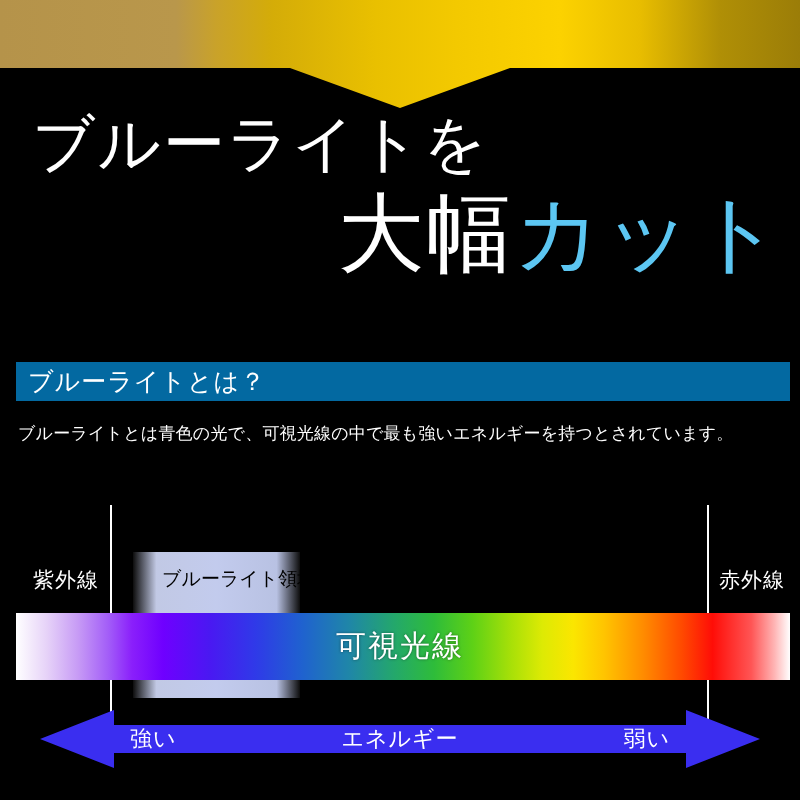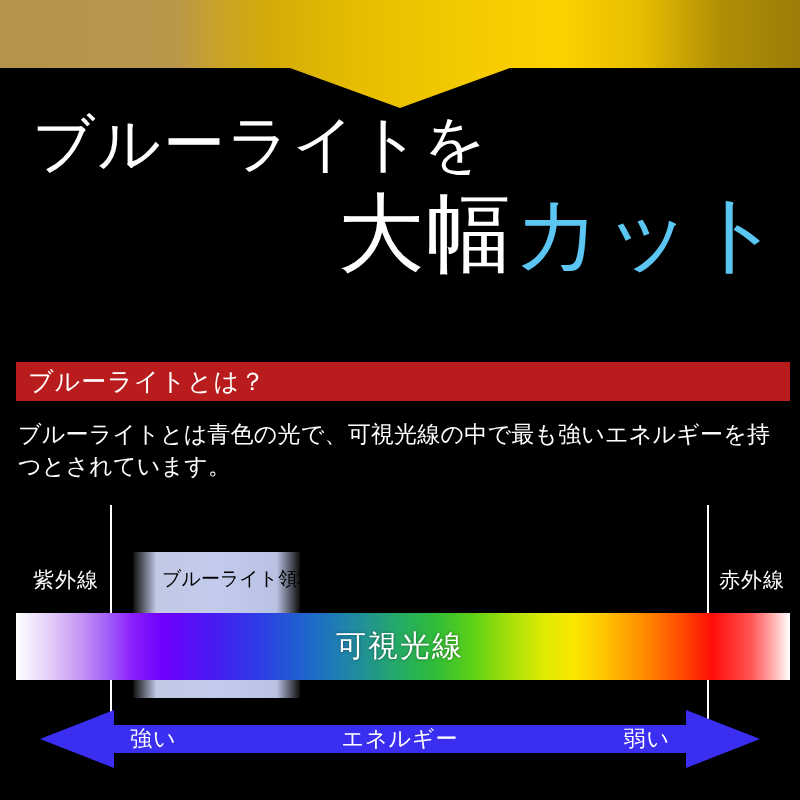--- a/index.html
+++ b/index.html
@@ -70,40 +70,40 @@
   .hl-white { color: #ffffff; }
   .hl-blue  { color: #5cc6f2; }
 
   
   .section-band {
     position: absolute;
     left: 16px;
     top: 362px;
     width: 774px;
     height: 39px;
-    background: #b91c1c;
+    background: #0369a1;
     display: flex;
     align-items: center;
   }
   .section-band-label {
     color: #ffffff;
     font-size: 25px;
     padding-left: 12px;
     letter-spacing: 1px;
     white-space: nowrap;
   }
 
   
   .body-copy {
     position: absolute;
     left: 18px;
     top: 418px;
     width: 762px;
     color: #ffffff;
-    font-size: 23px;
+    font-size: 17px;
     line-height: 32px;
     letter-spacing: 0.2px;
   }
 
   
   .diagram {
     position: absolute;
     left: 0;
     top: 490px;
     width: 640px;

